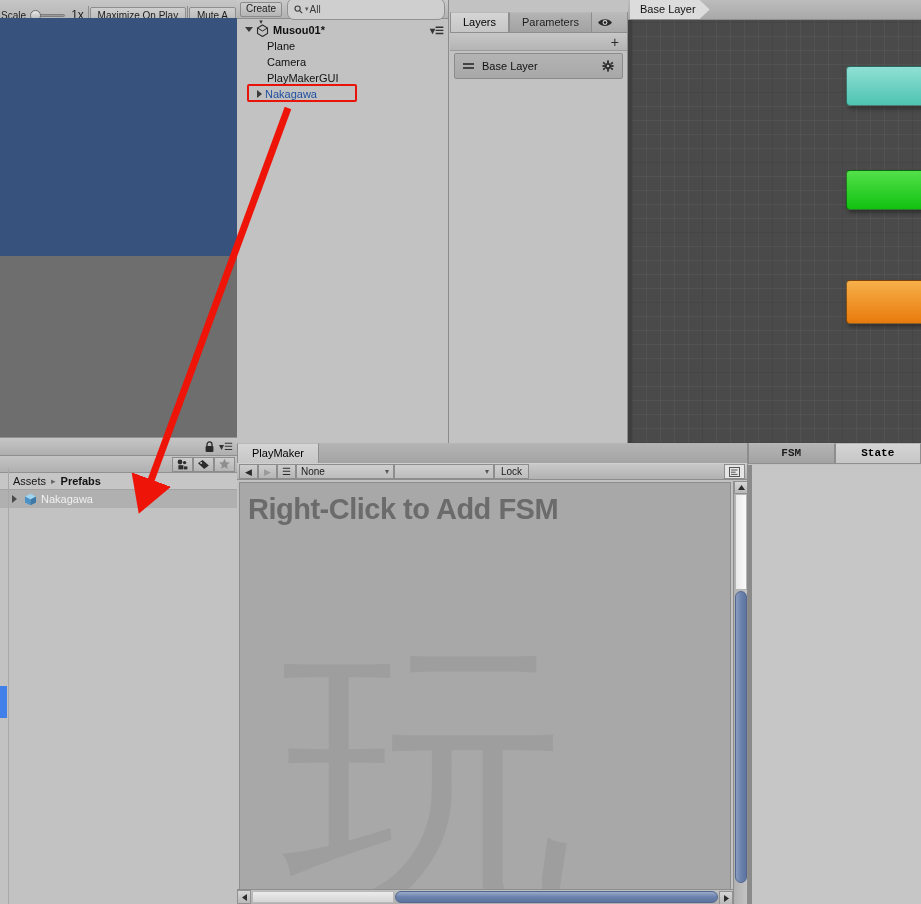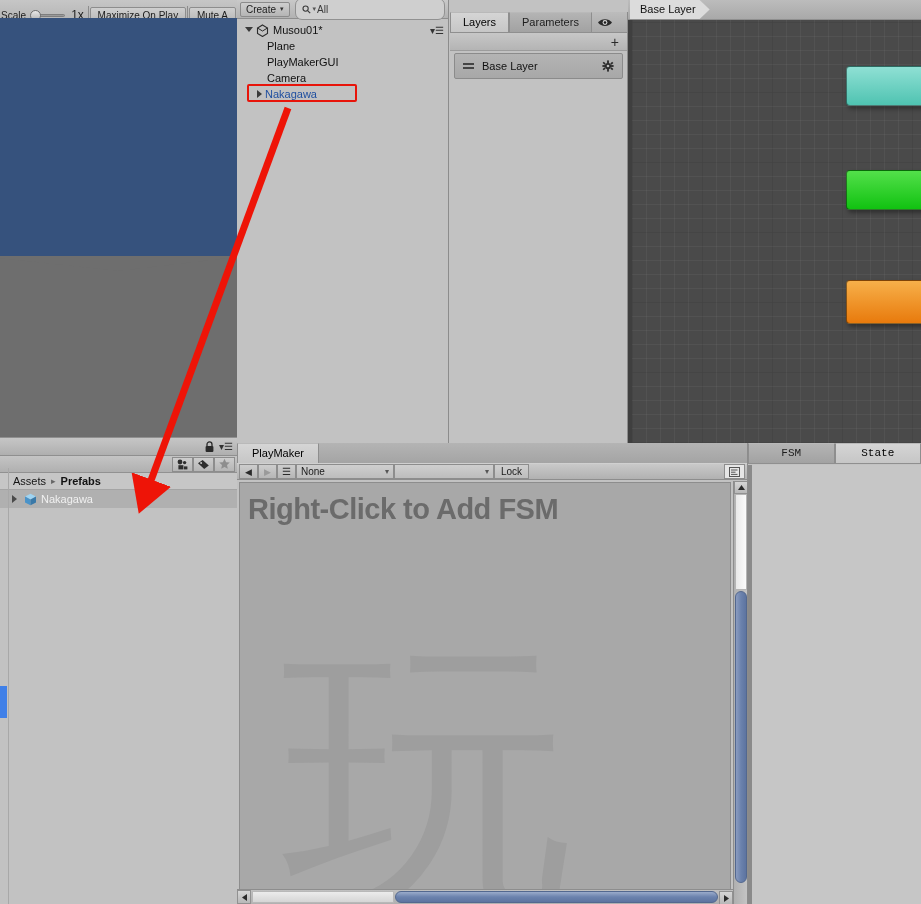--- a/index.html
+++ b/index.html
@@ -51,25 +51,25 @@
   #ground { position: absolute; left:0; top:225px; width: 237px; height: 200px; background: #6e6e6e;
      clip-path: polygon(0 15px, 118px 28px, 237px 14px, 237px 200px, 0 200px); }
 
   
   #hierarchy { left: 237px; top: 0; width: 212px; height: 443px;
      background: #c2c2c2; border-right: 1px solid #8c8c8c; }
   #hierToolbar { display: flex; align-items: center; height: 19px; padding: 1px 3px;
      background: linear-gradient(to bottom,#c9c9c9,#b2b2b2); border-bottom: 1px solid #8e8e8e; }
   #createBtn { display:flex; align-items:center; gap:4px; height:15px; padding:0 5px;
      font-size:10px; color:#1c1c1c;
-     background: linear-gradient(to bottom,#cecece,#b5b5b5); border:1px solid #8b8b8b; border-radius:2px; }
+     background: linear-gradient(to bottom,#cecece,#b5b5b5); border:1px solid #8b8b8b; border-radius:2px;flex-direction:column; }
   #searchBox { flex:1; height:22px; margin-left:5px; display:flex; align-items:center;
      background:#cfcfcf; border:1px solid #919191; border-radius:7px; padding:0 6px; font-size:10px; color:#3a3a3a; }
   .hrow { display:flex; align-items:center; height:16px; padding-left:8px; font-size:11px; color:#101010; }
-  .hrow.root { font-weight: normal; }
+  .hrow.root { font-weight: bold; }
   .tri { width:0;height:0;border-left:5px solid #3a3a3a;border-top:4px solid transparent;border-bottom:4px solid transparent; margin-right:3px;}
   .tri.open { border-left:4px solid transparent;border-right:4px solid transparent;border-top:5px solid #3a3a3a; margin-top:2px;}
   #nakawrap { position:relative; }
   #nakaHighlight { position:absolute; left:10px; top:-2px; width:110px; height:18px;
      border: 2px solid #e8140a; border-radius: 2px; pointer-events:none; }
   #hierMenu { margin-left:auto; font-size:10px; color:#333; padding-right:4px; }
 
   
   #animLayers { left: 450px; top: 0; width: 178px; height: 443px; background: #c2c2c2;
      border-right: 1px solid #8c8c8c; margin-top: 12px; }
@@ -152,21 +152,21 @@
      background:linear-gradient(to right,#e9e9e9,#fbfbfb); border:1px solid #b5b5b5; }
   #pmHScroll { position:absolute; left:0; bottom:0; width:496px; height:15px;
      background:linear-gradient(to bottom,#c0c0c0,#b0b0b0); border-top:1px solid #8d8d8d; display:flex; align-items:center; }
   #pmHThumb { position:absolute; left:158px; top:1px; width:323px; height:12px; border-radius:6px;
      background:linear-gradient(to bottom,#9aabcb,#6b82ad,#5d74a0); border:1px solid #53688f; }
   #pmHTrack { position:absolute; left:15px; top:1px; width:142px; height:12px;
      background:linear-gradient(to bottom,#ececec,#d5d5d5); border:1px solid #b8b8b8; }
 
   
   #inspector { left:747px; top:443px; width:174px; height:461px; background:#c2c2c2;
-     border-left:1px solid #8c8c8c; }
+     border-left:1px solid #8c8c8c;font-weight:bold; }
   #insTabs { display:flex; align-items:flex-end; height:21px;
      background:linear-gradient(to bottom,#b6b6b6,#a5a5a5); border-bottom:1px solid #8f8f8f; }
   #insTabs .tab { flex:1; text-align:center; font-family:"Liberation Mono", monospace; font-size:11px; }
   #insBody { position:absolute; left:4px; top:22px; right:0; bottom:0; background:#c6c6c6; }
   #insLeftEdge { position:absolute; left:0; top:22px; width:4px; bottom:0; background:#8a8a8a; }
 
   
   #annotation { position:absolute; left:0; top:0; width:921px; height:904px; pointer-events:none; }
 </style>
 </head>
@@ -215,24 +215,24 @@
         <path d="M1.8 4.2 L6.5 7 L11.2 4.2" fill="none" stroke="#2b2b2b" stroke-width="1"></path>
       </svg>
       <span>Musou01*</span>
       <span id="hierMenu">▾☰</span>
     </div>
 
     <div class="hrow" style="padding-left:30px;">
       <span>Plane</span>
     </div>
     <div class="hrow" style="padding-left:30px;">
+      <span>Camera</span>
+    </div>
+    <div class="hrow" style="padding-left:30px;">
       <span>PlayMakerGUI</span>
-    </div>
-    <div class="hrow" style="padding-left:30px;">
-      <span>Camera</span>
     </div>
     <div id="nakawrap">
       <div class="hrow" style="padding-left:20px;">
         <span class="tri"></span>
         <span style="color:#1f4fa0;">Nakagawa</span>
       </div>
       <div id="nakaHighlight"></div>
     </div>
   </div>
 

